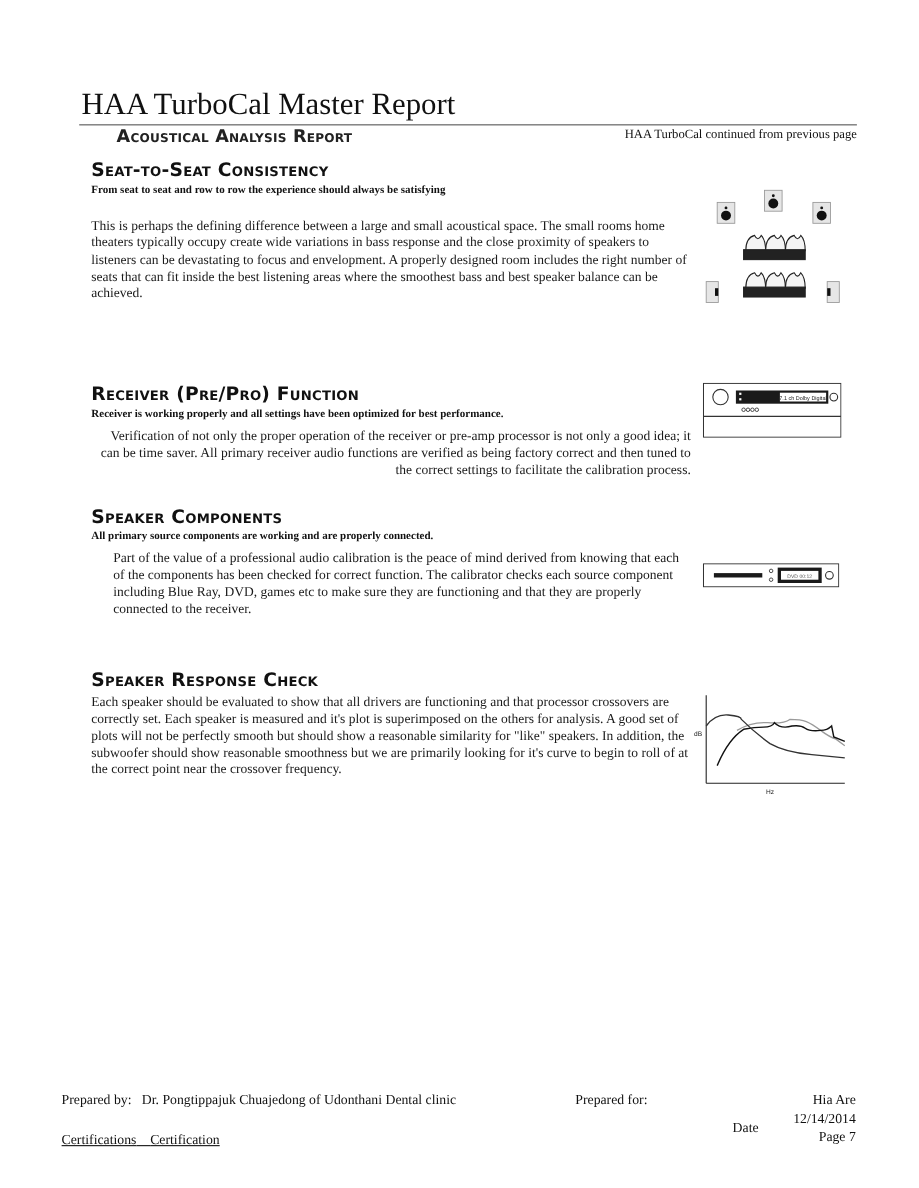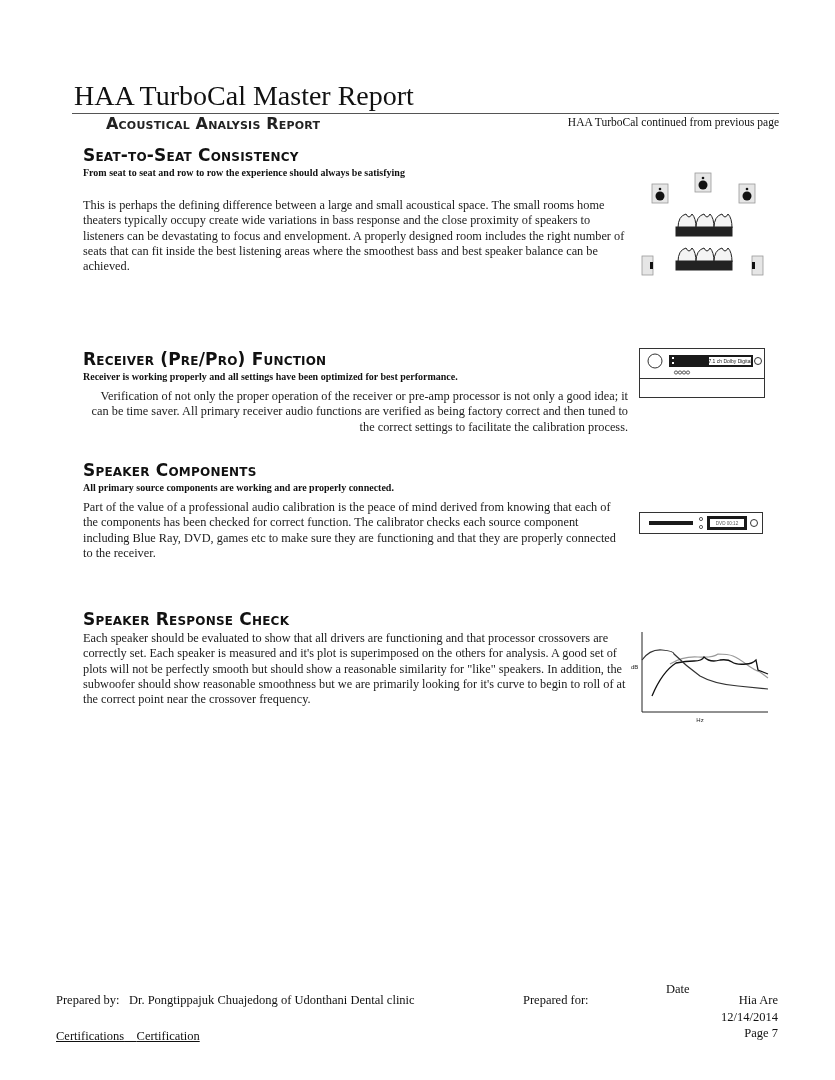--- a/index.html
+++ b/index.html
@@ -89,21 +89,21 @@
     <circle cx="37" cy="24.5" r="1.6"></circle>
       <circle cx="41" cy="24.5" r="1.6"></circle>
       <circle cx="45" cy="24.5" r="1.6"></circle>
       <circle cx="49" cy="24.5" r="1.6"></circle>
   </g>
 </svg>
 
 <div class="section" style="top:462px;">
   <h3 class="sec-heading caps">Speaker Components</h3>
   <p class="sec-lead">All primary source components are working and are properly connected.</p>
-  <p class="sec-body" style="margin-top:4px;">Part of the value of a professional audio calibration is the peace of mind derived from knowing that each of the components has been checked for correct function.  The calibrator checks each source component including Blue Ray, DVD, games etc to make sure they are functioning and that they are properly connected to the receiver.</p>
+  <p class="sec-body" style="margin-top:4px;margin-left:20px;">Part of the value of a professional audio calibration is the peace of mind derived from knowing that each of the components has been checked for correct function.  The calibrator checks each source component including Blue Ray, DVD, games etc to make sure they are functioning and that they are properly connected to the receiver.</p>
 </div>
 <svg class="illus" style="left:639px; top:512px;" width="124" height="22" viewBox="0 0 124 22">
   <rect x="0.5" y="0.5" width="123" height="21" fill="#fff" stroke="#333"></rect>
   <rect x="10" y="9" width="44" height="4" fill="#1a1a1a"></rect>
   <circle cx="62" cy="7" r="1.6" fill="#fff" stroke="#333" stroke-width="0.8"></circle>
   <circle cx="62" cy="15" r="1.6" fill="#fff" stroke="#333" stroke-width="0.8"></circle>
   <rect x="68" y="4" width="40" height="14" fill="#1a1a1a"></rect>
   <rect x="71" y="7" width="34" height="8" fill="#fff"></rect>
   <text x="88" y="13" font-size="4.6" text-anchor="middle" fill="#555" font-family="Liberation Sans, sans-serif">DVD 00:12</text>
   <circle cx="115" cy="11" r="3.5" fill="#fff" stroke="#333"></circle>
@@ -129,15 +129,15 @@
 <div class="footer" style="left:56px; top:992px;">
   <span>Prepared by:</span>&nbsp;&nbsp;
   <span>Dr. Pongtippajuk Chuajedong of Udonthani Dental clinic</span>
 </div>
 <div class="footer" style="left:56px; top:1028px;text-decoration:underline;">
   <span>Certifications</span>&nbsp;&nbsp;&nbsp;
   <span>Certification</span>
 </div>
 <div class="footer" style="left:523px; top:992px;">Prepared for:</div>
 <div class="footer" style="right:57px; top:992px; text-align:right;">Hia Are</div>
-<div class="footer" style="left:666px; top:981px;">Date</div>
+<div class="footer" style="left:666px; top:1017px;">Date</div>
 <div class="footer" style="right:57px; top:1009px; text-align:right;">12/14/2014</div>
 <div class="footer" style="right:57px; top:1025px; text-align:left;">Page 7</div>
 
 </body></html>

